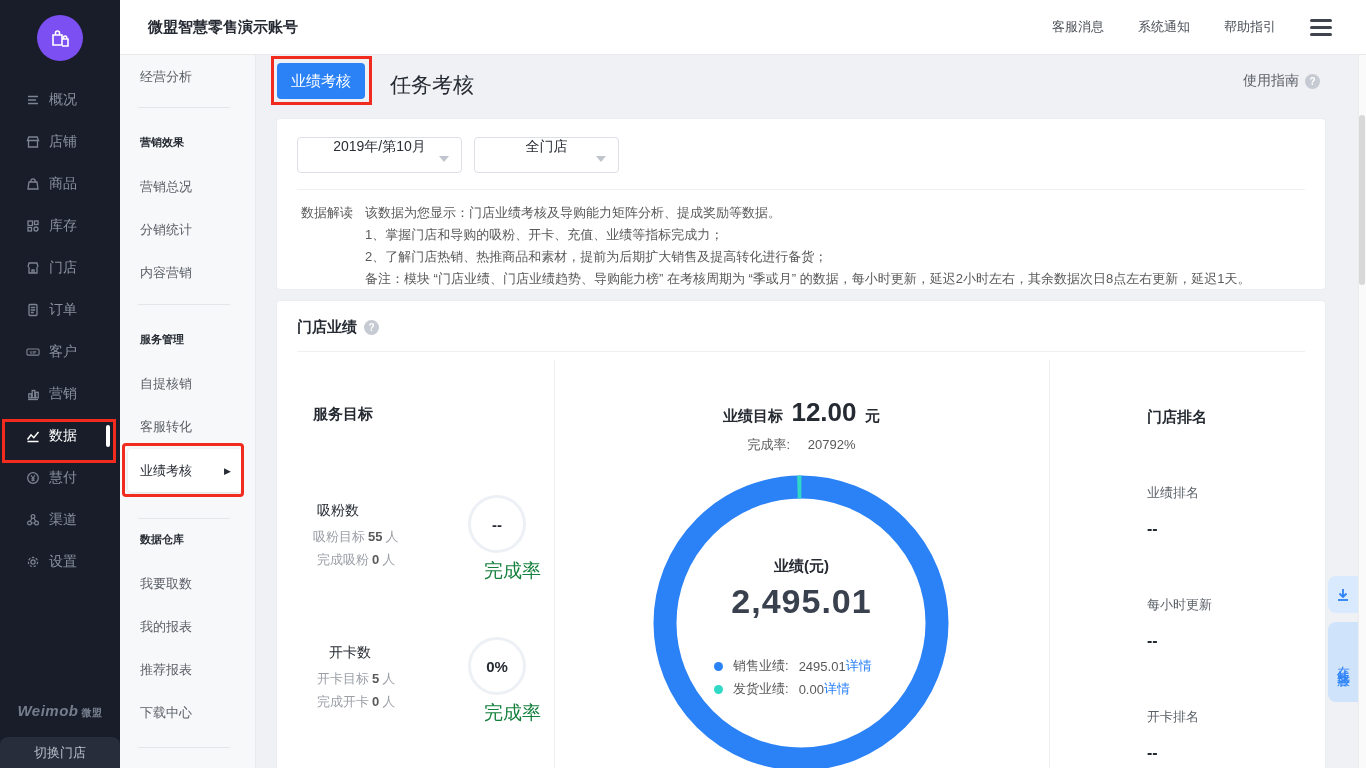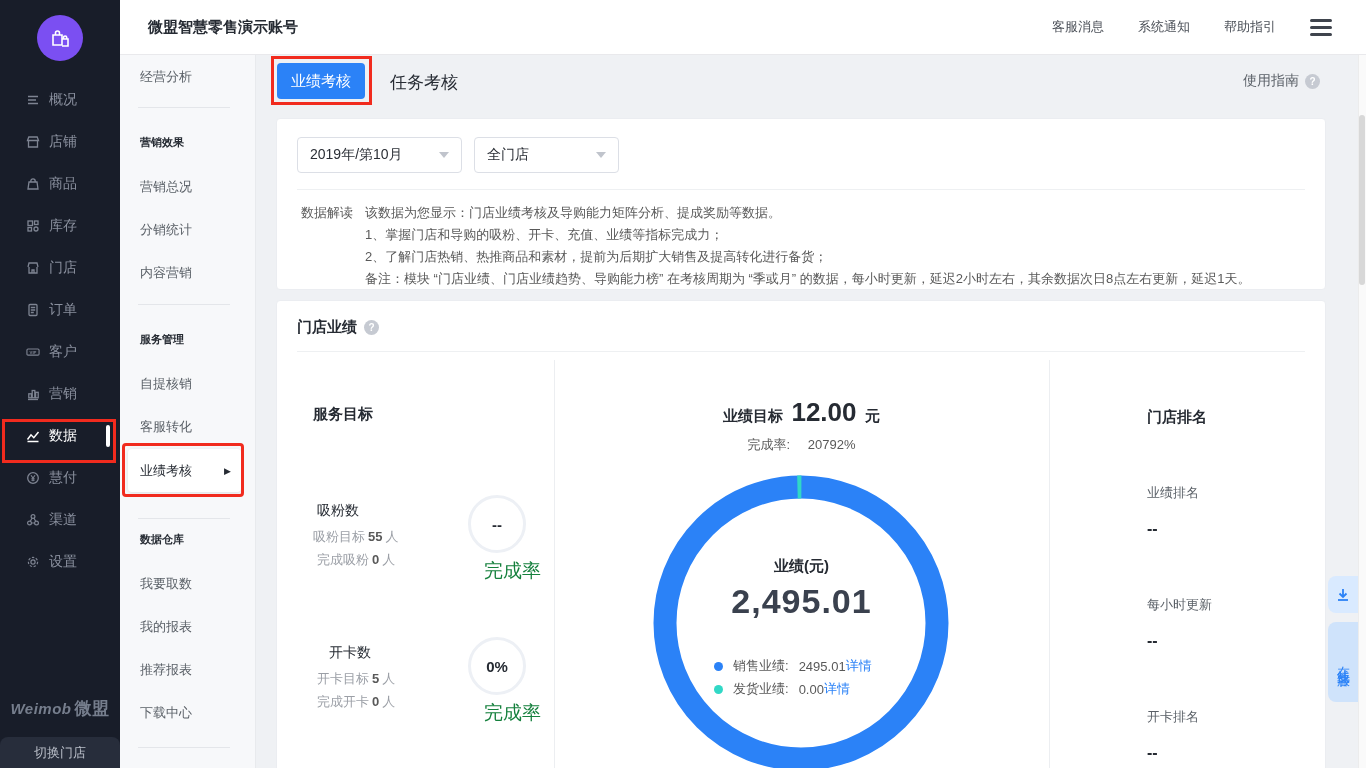--- a/index.html
+++ b/index.html
@@ -10,21 +10,21 @@
   
   .sidebar { width:120px; background:#181d29; color:#8a909e; flex-shrink:0; position:relative; z-index:5; }
   .logo-wrap { padding:15px 0 18px; display:flex; justify-content:center; }
   .logo { width:46px; height:46px; border-radius:50%; background:#7b4ff2; display:flex; align-items:center; justify-content:center; }
   .nav-item { height:42px; display:flex; align-items:center; padding-left:26px; gap:9px; font-size:14px; cursor:pointer; position:relative; }
   .nav-item .ic { width:14px; height:14px; display:flex; align-items:center; justify-content:center; color:#7e8492; }
   .nav-item.active { color:#ffffff; }
   .nav-item.active .ic { color:#ffffff; }
   .active-bar { position:absolute; right:10px; top:10px; width:4px; height:22px; background:#ffffff; border-radius:2px; }
   .brand { position:absolute; bottom:48px; width:100%; text-align:center; color:#767e8d; font-size:15px; font-weight:bold; font-style:italic; letter-spacing:.5px; }
-  .brand .cn { font-size:17px; font-style:normal; margin-left:3px; }
+  .brand .cn { font-size:10px; font-style:normal; margin-left:3px; }
   .switch-store { position:absolute; bottom:0; width:120px; height:31px; background:#272d3b; border-radius:8px 8px 0 0; color:#b9bec8; font-size:13px; display:flex; align-items:center; justify-content:center; cursor:pointer; }
 
   
   .right-col { flex:1; display:flex; flex-direction:column; }
   .topbar { height:55px; background:#ffffff; border-bottom:1px solid #e9e9ec; display:flex; align-items:center; padding:0 34px 0 28px; flex-shrink:0; }
   .topbar-title { font-size:15px; font-weight:bold; color:#262b33; }
   .topbar-right { margin-left:auto; display:flex; align-items:center; gap:34px; }
   .topbar-link { font-size:13px; color:#4a4f57; cursor:pointer; }
   .burger { width:22px; display:flex; flex-direction:column; gap:4px; cursor:pointer; }
   .burger span { display:block; height:3px; background:#3f444d; border-radius:2px; }
@@ -35,28 +35,28 @@
   .submenu { width:136px; background:#f7f8fa; border-right:1px solid #e8eaed; position:relative; flex-shrink:0; }
   .sm-item { position:absolute; left:20px; font-size:13px; color:#595f66; cursor:pointer; white-space:nowrap; }
   .sm-header { position:absolute; left:20px; font-size:11px; font-weight:bold; color:#262b33; white-space:nowrap; }
   .sm-divider { position:absolute; left:18px; width:92px; border-top:1px solid #e4e6ea; }
   .sm-active { position:absolute; left:8px; top:394px; width:113px; height:43px; background:#ffffff; border-radius:4px; box-shadow:0 1px 4px rgba(0,0,0,.10); display:flex; align-items:center; padding:0 10px 0 12px; font-size:13px; color:#262b33; cursor:pointer; }
   .sm-active .arrow { margin-left:auto; font-size:9px; color:#262b33; }
 
   
   .main { flex:1; background:#eff1f4; position:relative; min-width:0; }
   .tab-btn { position:absolute; left:21px; top:8px; width:88px; height:36px; background:#2b82f7; border-radius:4px; color:#fff; font-size:15px; display:flex; align-items:center; justify-content:center; cursor:pointer; }
-  .tab-plain { position:absolute; left:134px; top:16px; font-size:17px; color:#262b33; cursor:pointer; }
+  .tab-plain { position:absolute; left:134px; top:16px; font-size:21px; color:#262b33; cursor:pointer; }
   .guide { position:absolute; right:46px; top:17px; display:flex; align-items:center; gap:6px; font-size:14px; color:#595f66; cursor:pointer; }
   .qmark { width:15px; height:15px; border-radius:50%; background:#c6cad2; color:#fff; font-size:10px; font-weight:bold; display:inline-flex; align-items:center; justify-content:center; }
 
   .card { position:absolute; background:#fff; border:1px solid #ebedf1; border-radius:4px; }
   .card1 { left:20px; top:63px; width:1050px; height:172px; }
   .filters { display:flex; gap:12px; padding:18px 20px 16px; }
-  .select { height:36px; border:1px solid #dcdfe6; border-radius:4px; background:#fff; display:flex; align-items:center; padding:0 12px; font-size:14px; color:#2b2f36; cursor:pointer; }
+  .select { height:36px; border:1px solid #dcdfe6; border-radius:4px; background:#fff; display:flex; align-items:center; padding:0 12px; font-size:14px; color:#2b2f36; cursor:pointer;flex-direction:column; }
   .select.w1 { width:165px; } .select.w2 { width:145px; }
   .caret { margin-left:auto; width:0; height:0; border-left:5px solid transparent; border-right:5px solid transparent; border-top:6px solid #c0c4cc; }
   .card1-divider { border-top:1px solid #eef0f2; margin:0 20px; }
   .interp { display:flex; padding:12px 24px; }
   .interp-label { width:64px; flex-shrink:0; font-size:13px; color:#595959; padding-top:2px; }
   .interp-lines { font-size:13px; color:#595959; line-height:22px; }
 
   .card2 { left:20px; top:245px; width:1050px; height:480px; }
   .card2-head { display:flex; align-items:center; gap:7px; padding:17px 20px 14px; font-size:15px; font-weight:bold; color:#262b33; }
   .card2-divider { border-top:1px solid #eef0f2; margin:0 20px; }

